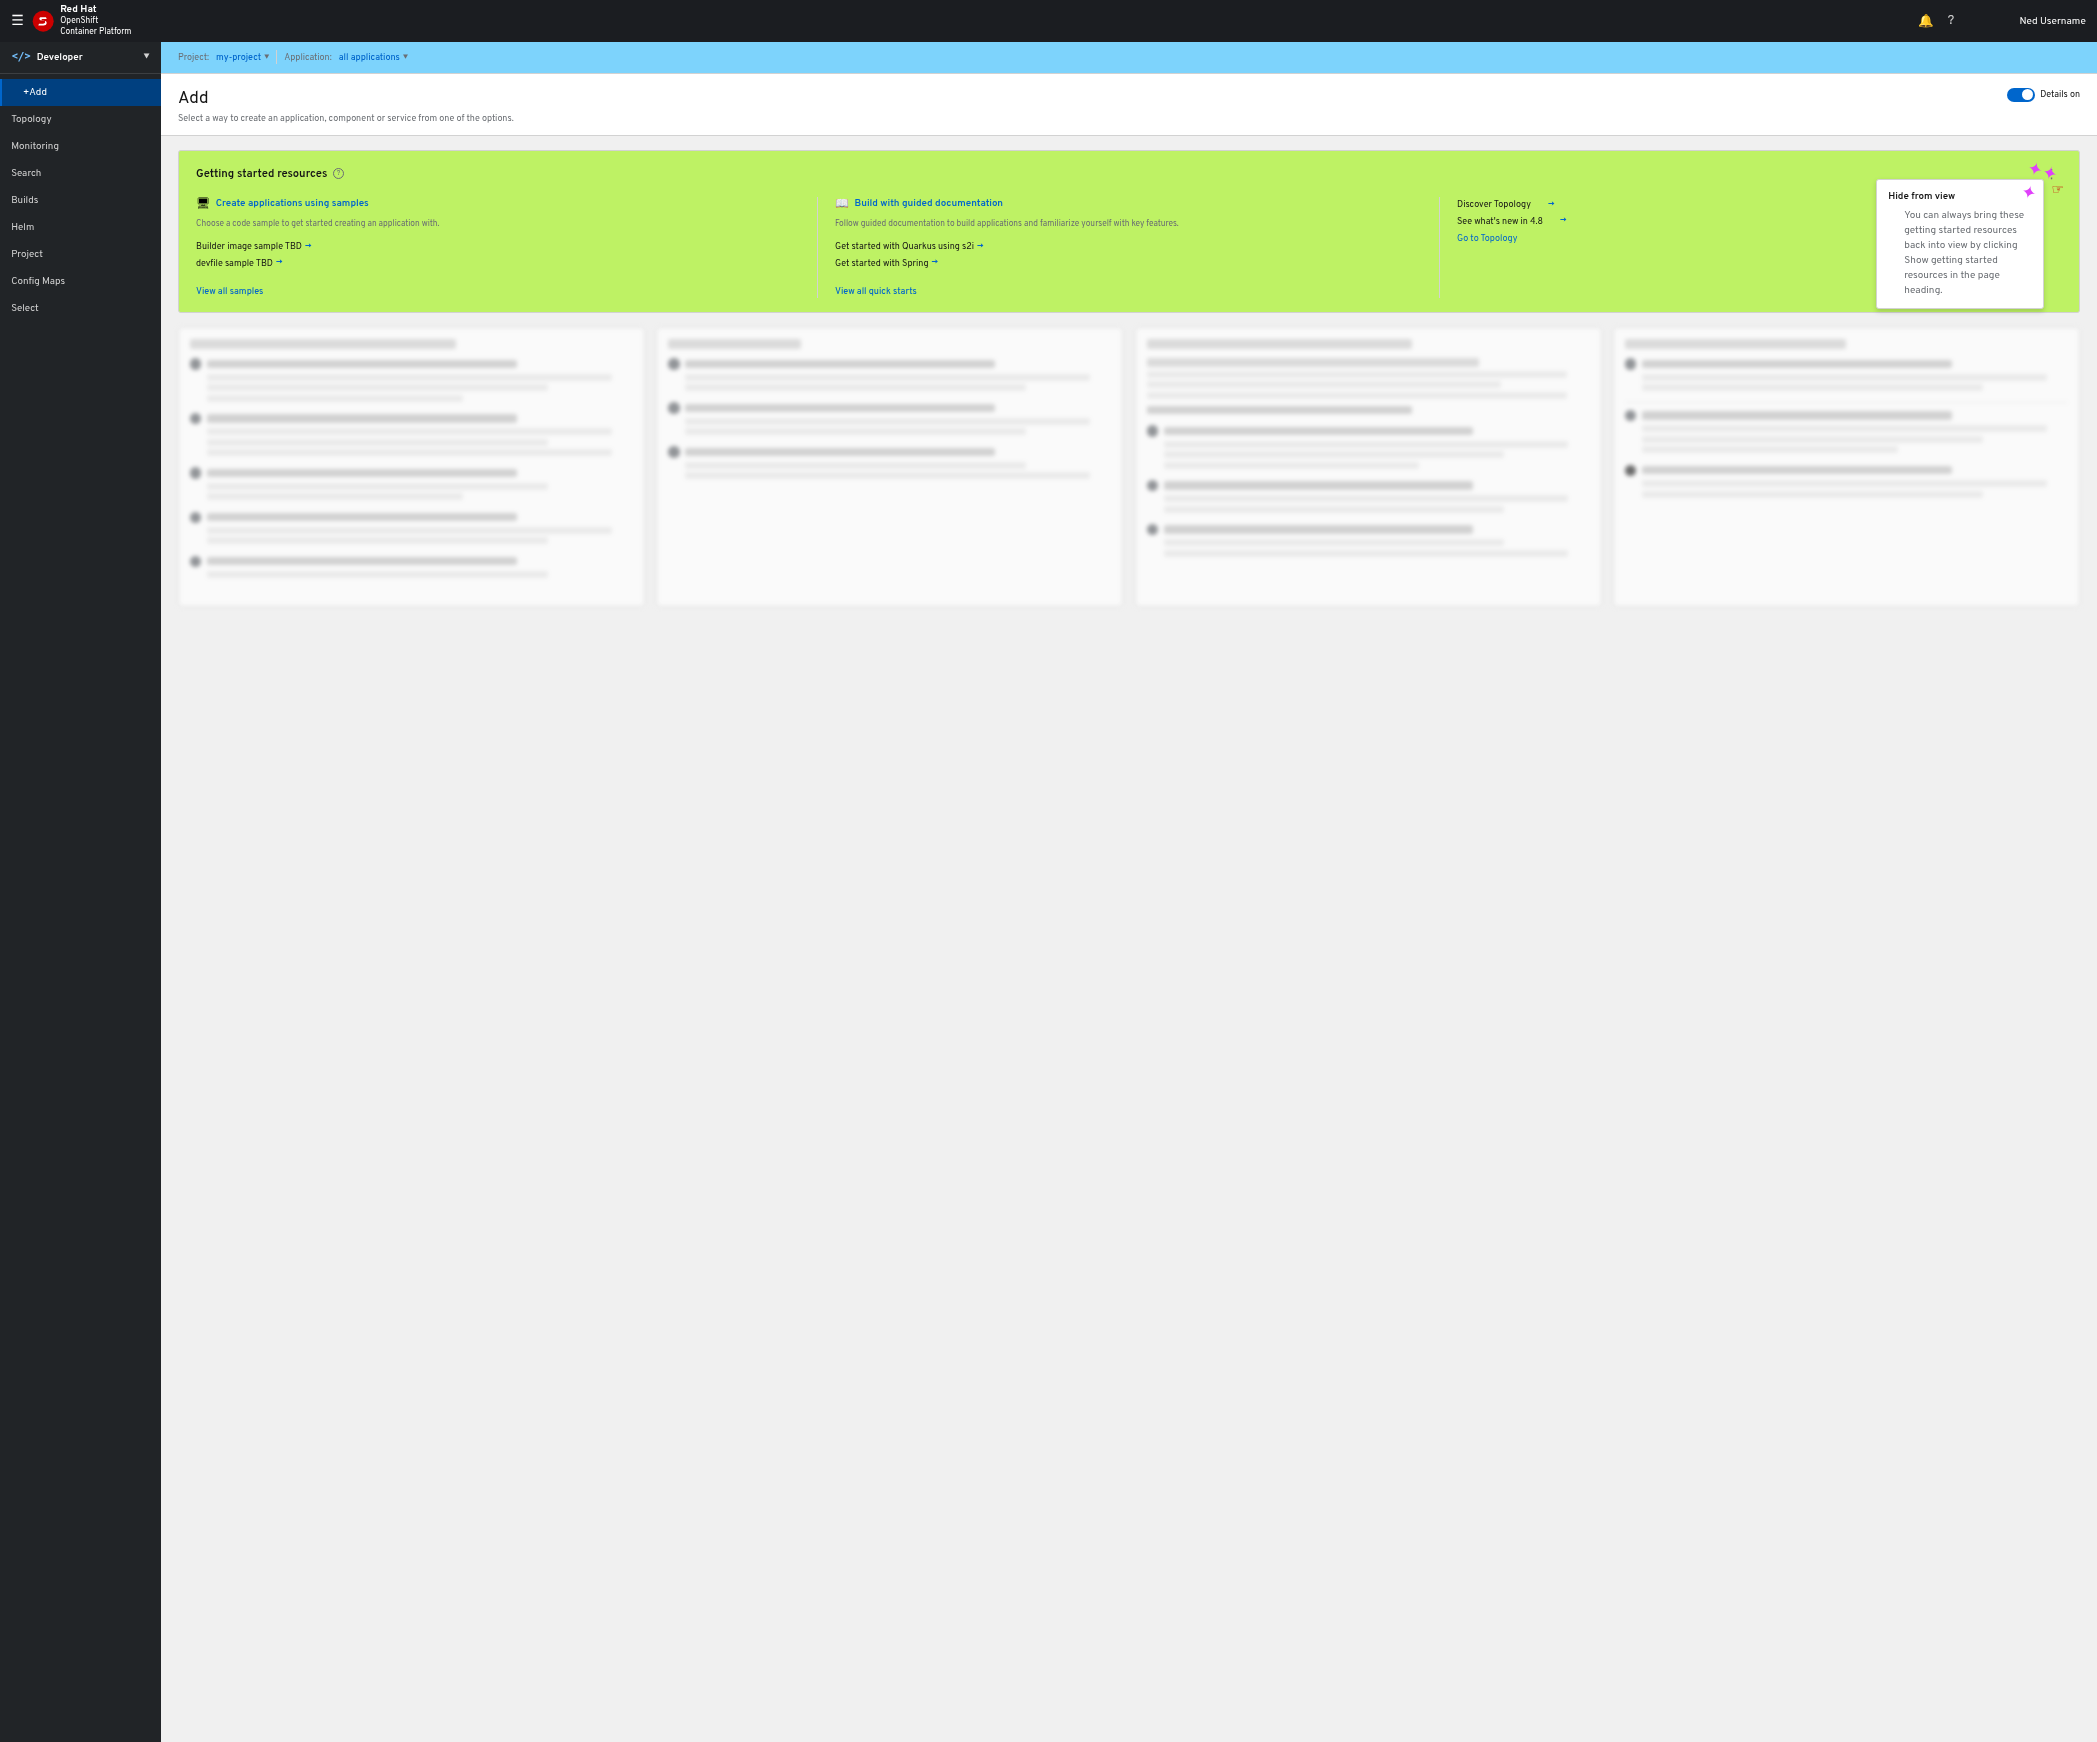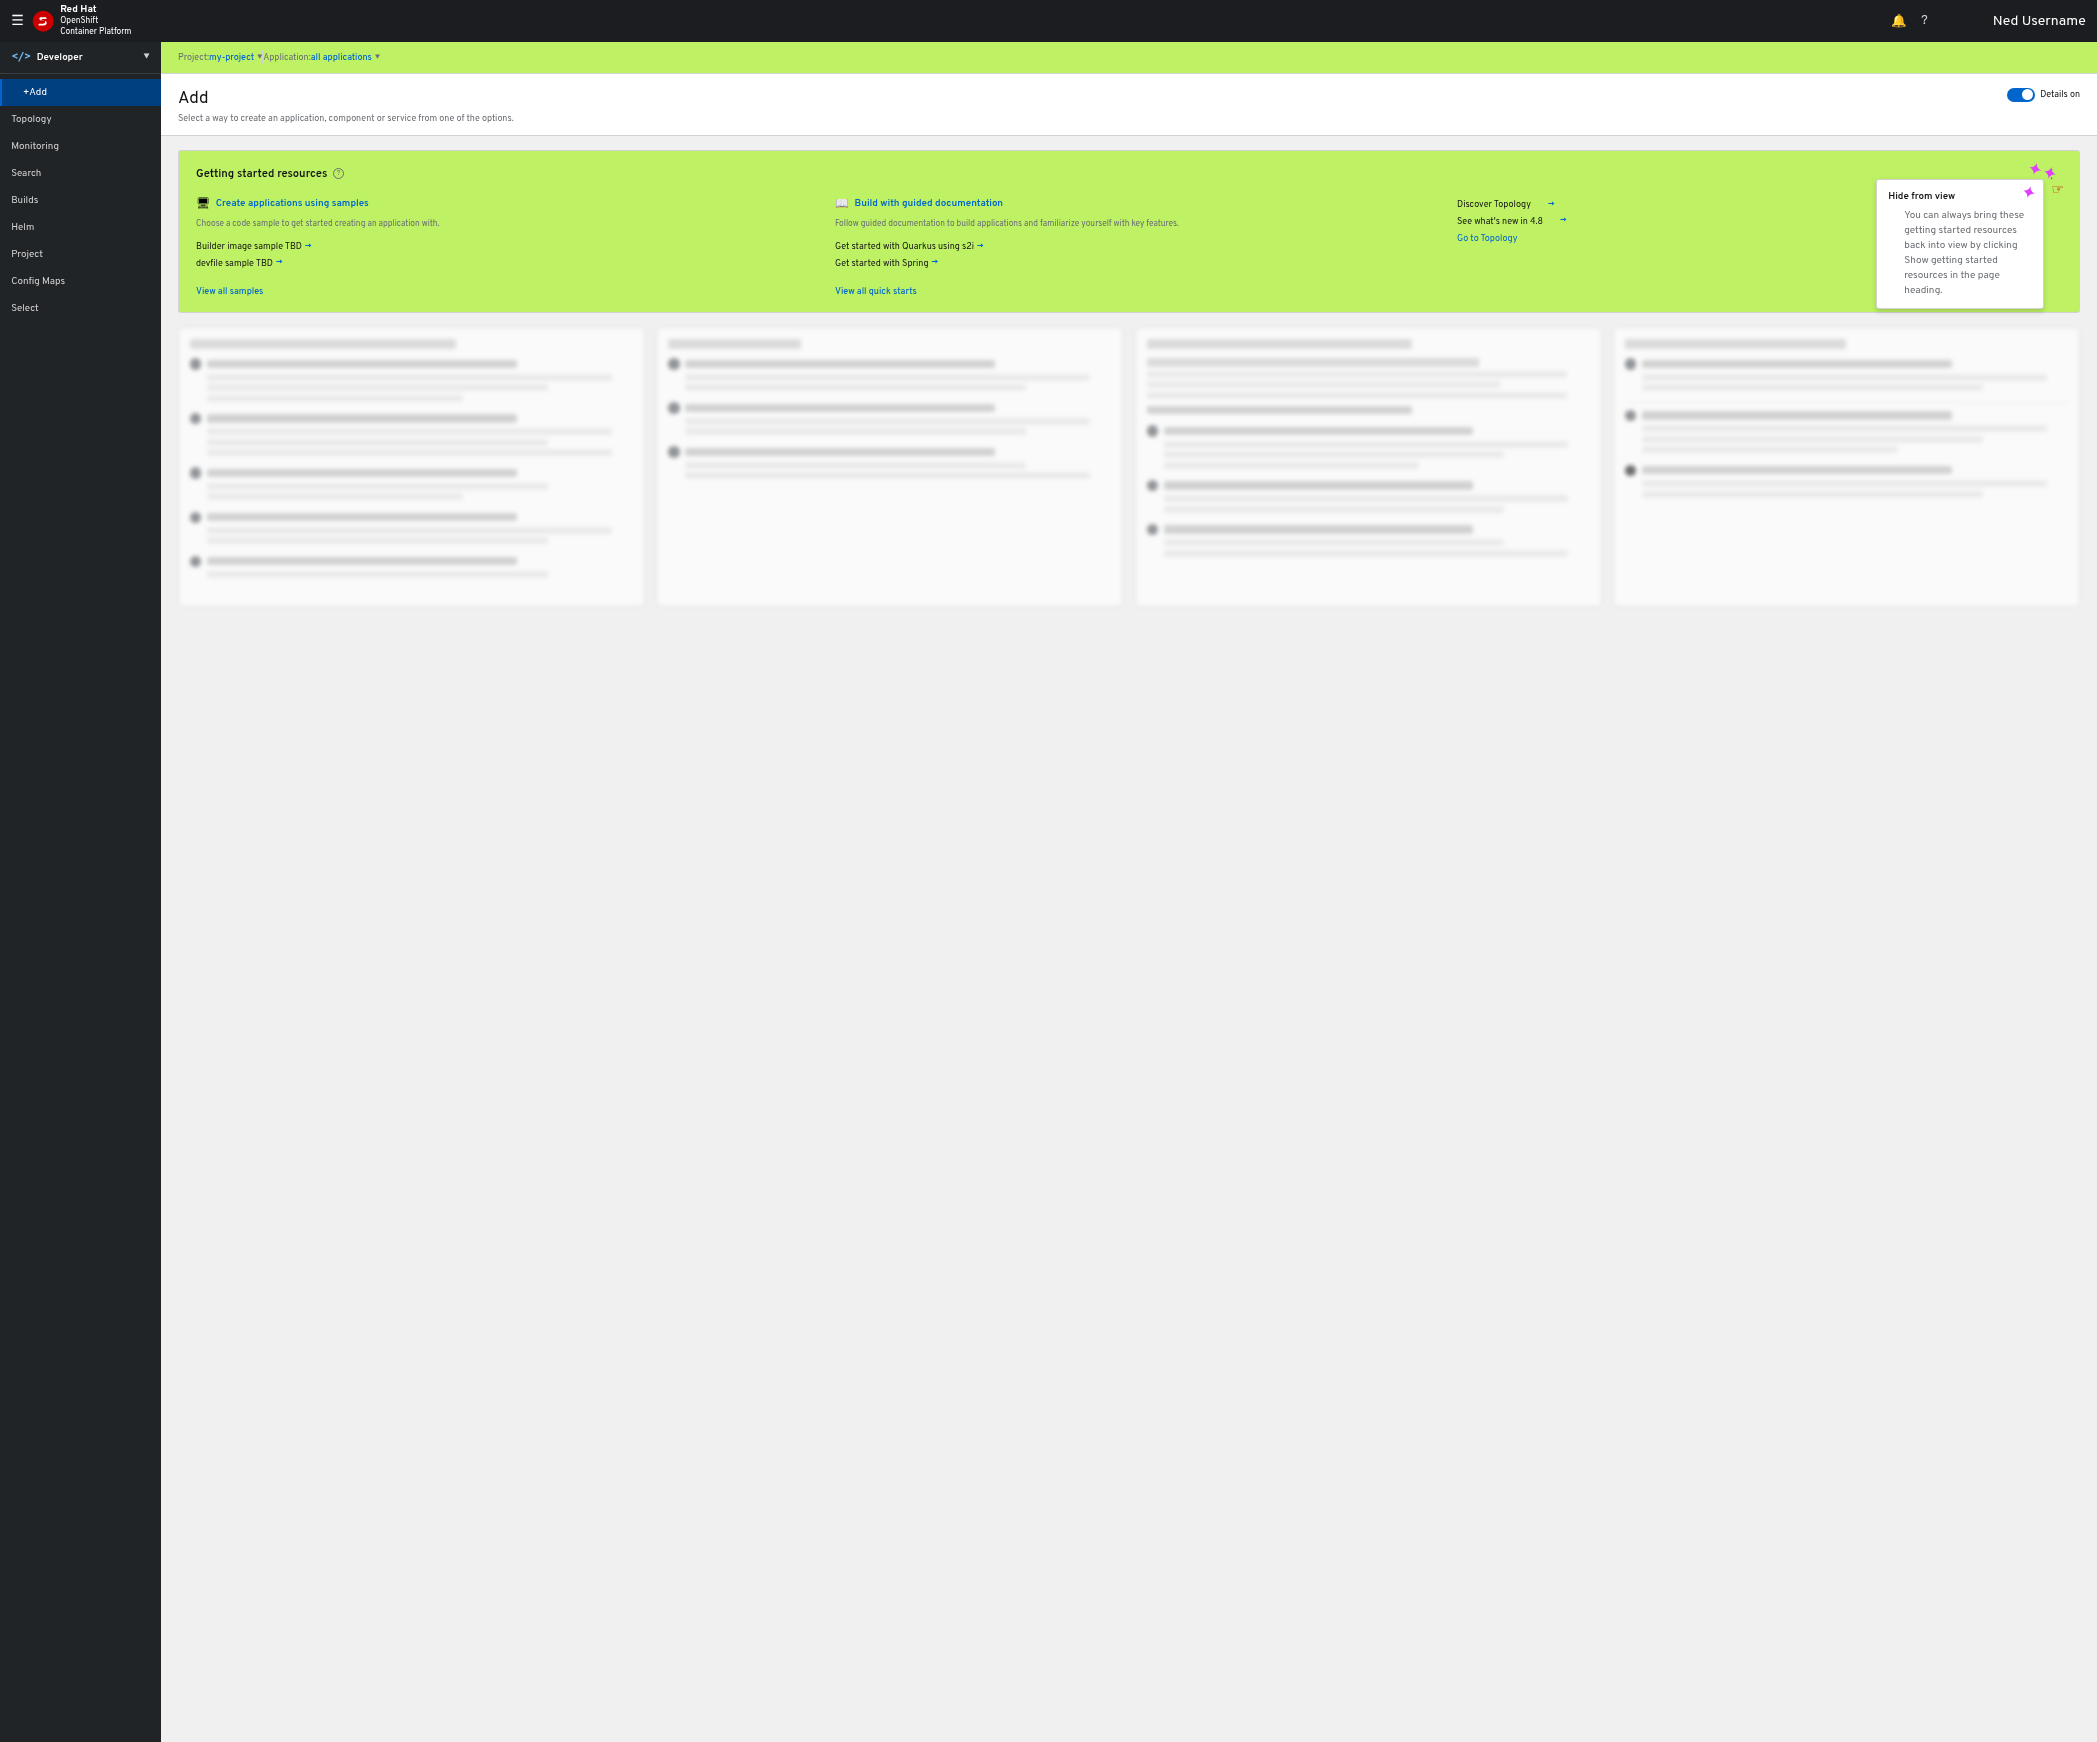--- a/index.html
+++ b/index.html
@@ -16,21 +16,21 @@
       top: 0; left: 0; right: 0;
       z-index: 100;
     }
     .topnav-hamburger { color: #fff; font-size: 14px; cursor: pointer; margin-right: 8.4px; }
     .topnav-logo { display: flex; align-items: center; gap: 5.6px; }
     .topnav-logo-text { color: #fff; font-size: 8.4px; line-height: 1.3; }
     .topnav-logo-text .brand { font-size: 9.8px; font-weight: bold; }
     .topnav-spacer { flex: 1; }
     .topnav-icons { display: flex; align-items: center; gap: 14px; }
     .topnav-icon { color: #d2d2d2; font-size: 12.6px; cursor: pointer; }
-    .topnav-user { color: #fff; font-size: 14px; cursor: pointer; margin-left: 11.2px; padding-left: 40px; }
+    .topnav-user { color: #fff; font-size: 10px; cursor: pointer; margin-left: 11.2px; padding-left: 40px; }
 
     
     .layout { display: flex; margin-top: 42px; height: calc(100vh - 42px); }
 
     
     .sidebar {
       width: 161px;
       background: #212427;
       flex-shrink: 0;
       display: flex;
@@ -73,26 +73,26 @@
 
     
     .main {
       flex: 1;
       overflow-y: auto;
       background: #f0f0f0;
     }
 
     
     .toolbar {
-      background: #bef264;
+      background: #7dd3fc;
       border-bottom: 0.7px solid #d2d2d2;
       padding: 8.4px 17px;
       display: flex;
       align-items: center;
-      gap: 0;
+      gap: 7px;
     }
     .toolbar-label { color: #6a6e73; font-size: 9px; }
     .toolbar-select {
       display: flex;
       align-items: center;
       gap: 2.8px;
       cursor: pointer;
       color: #06c;
       font-size: 9px;
       font-weight: 500;

